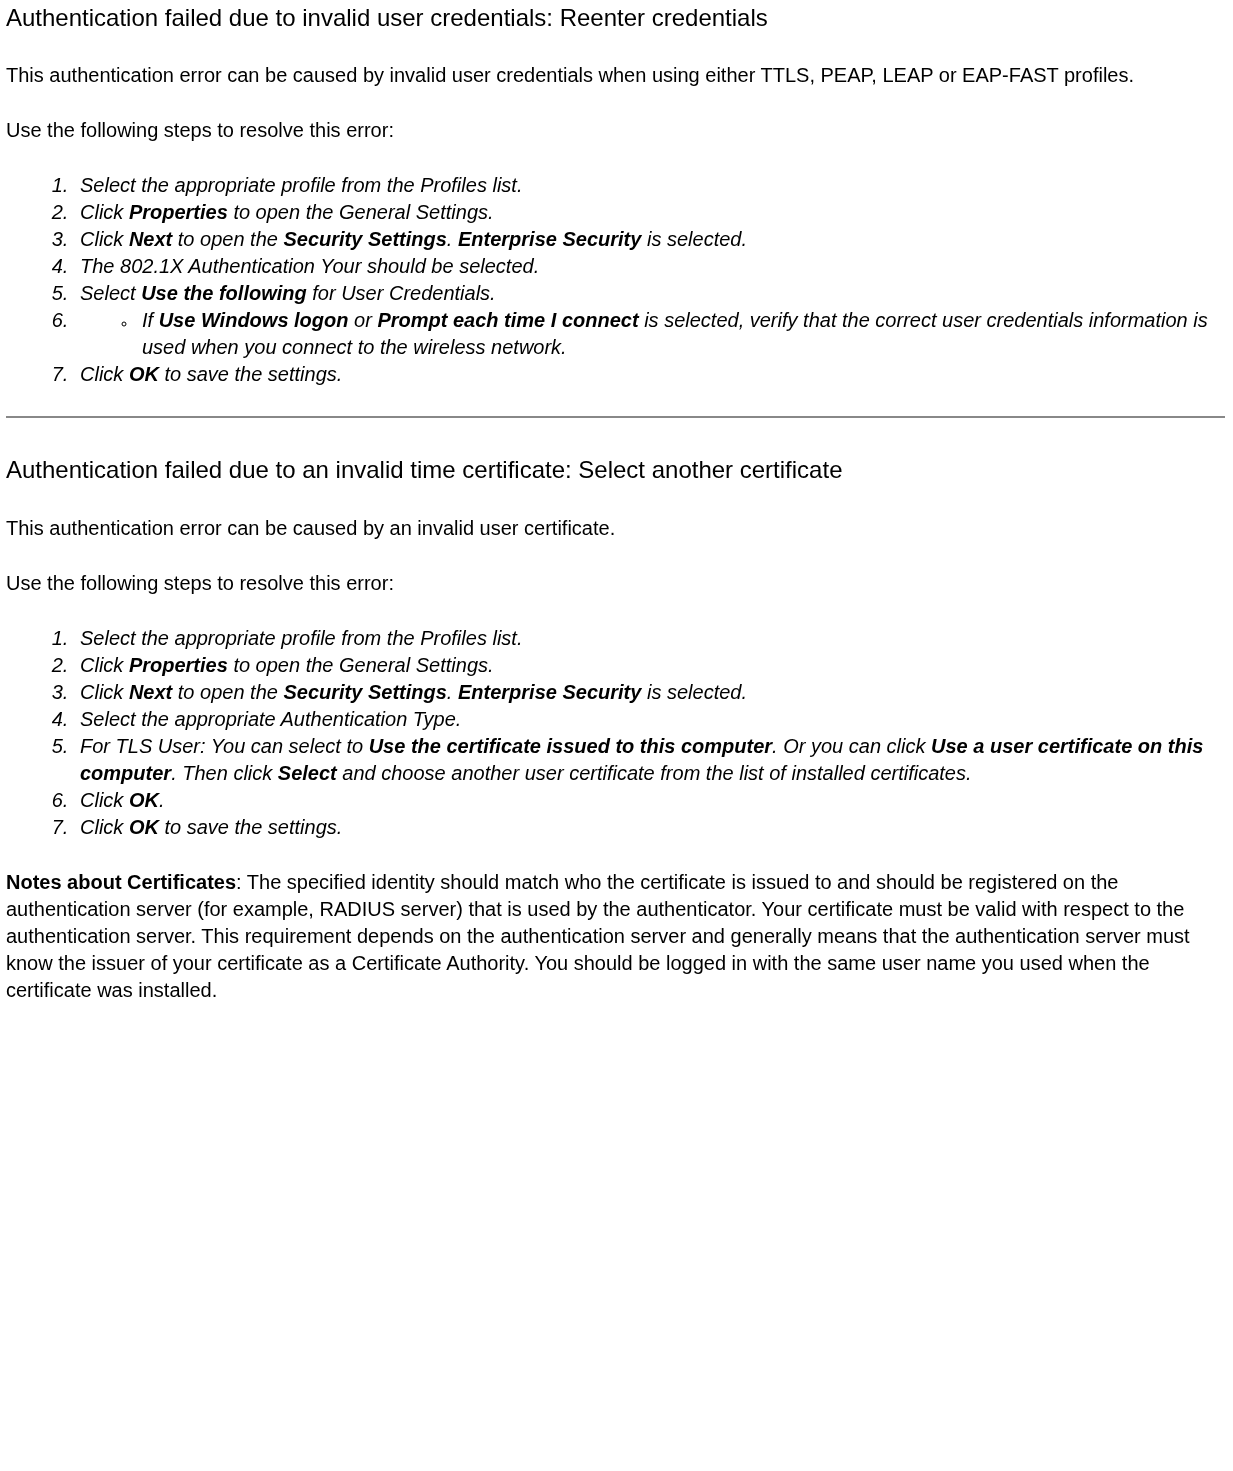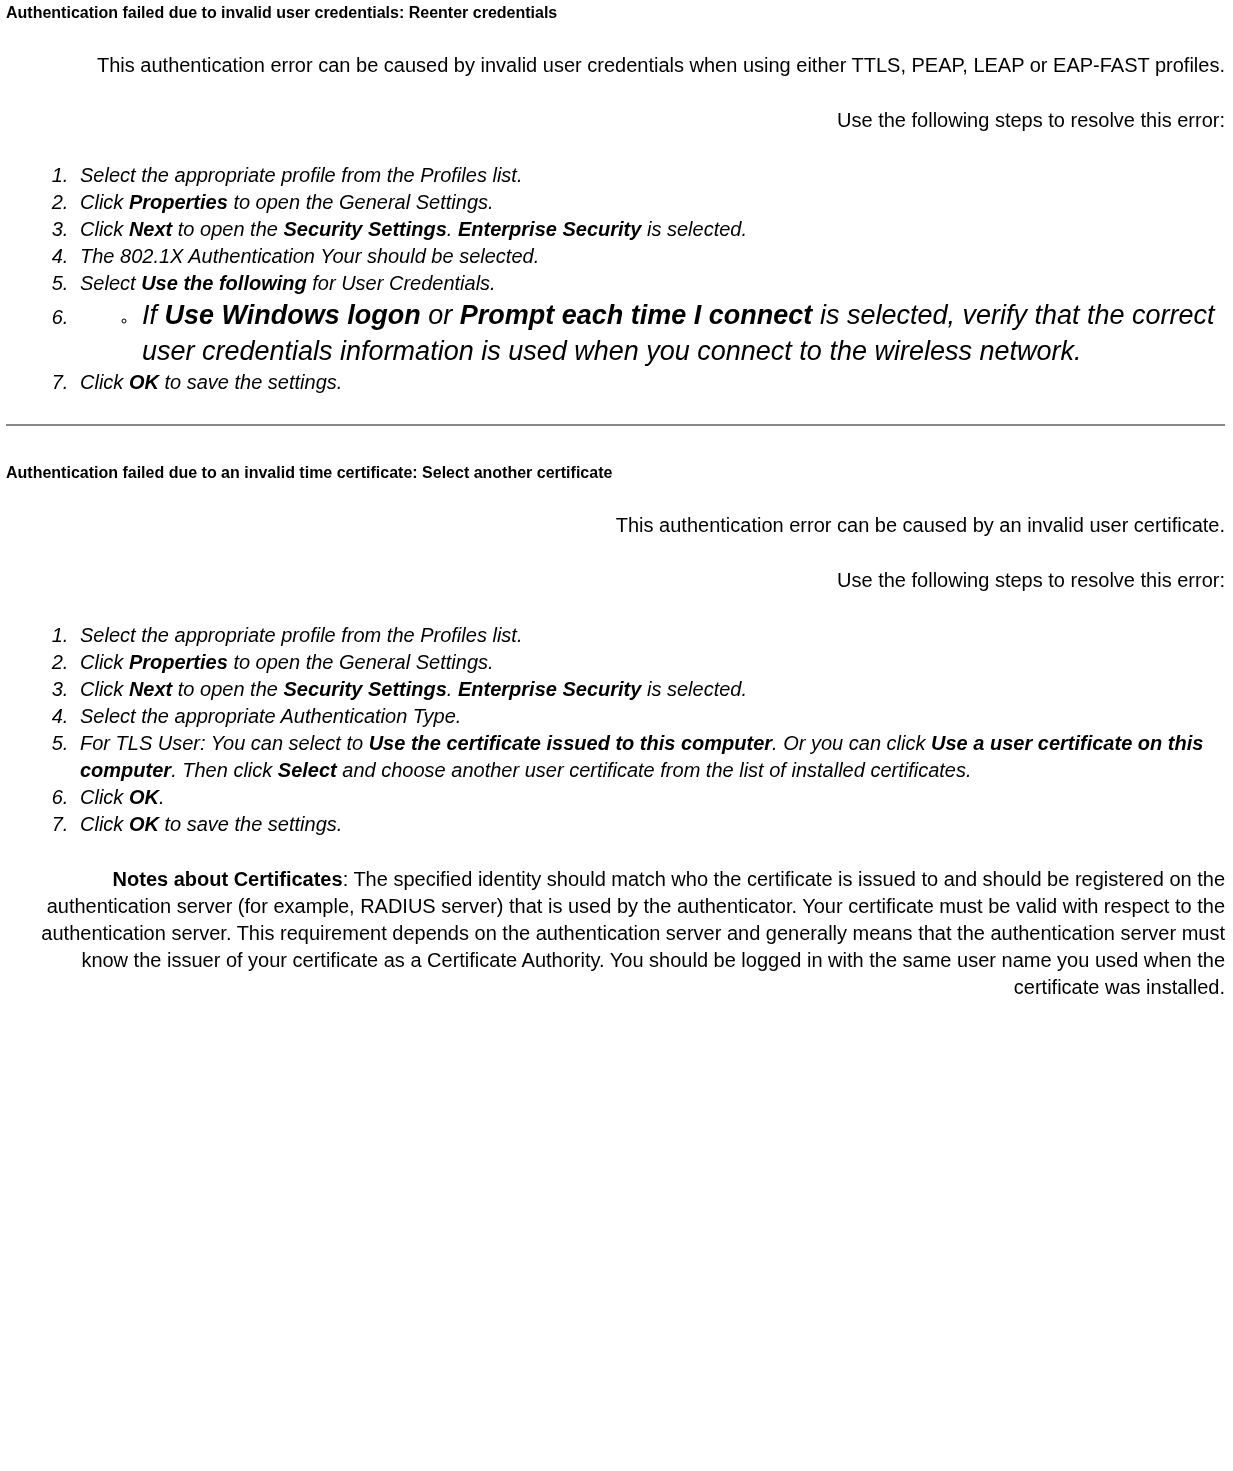--- a/index.html
+++ b/index.html
@@ -10,45 +10,44 @@
   body {
     font-family: Verdana, Geneva, sans-serif;
     color: #000;
     font-size: 20px;
     line-height: 1.35;
     padding: 2px 8px 20px 6px;
     width: 1233px;
     box-sizing: border-box;
   }
   h2 {
-    font-size: 16px;
-    font-weight: bold;
+    font-size: 24px;
+    font-weight: normal;
     margin: 0 0 28px 0;
     line-height: 1.35;
   }
   p {
     margin: 0 0 28px 0;
-    text-align: right;
   }
   ol {
     margin: 0 0 28px 0;
     padding-left: 68px;
     font-style: italic;
   }
   ol li {
     padding-left: 6px;
     margin: 0;
   }
   ul.sub {
     list-style-type: circle;
     margin: 0;
     padding-left: 56px;
   }
   ul.sub li {
-    font-size: 27px;
+    font-size: 20px;
   }
   ul.sub li::marker {
     font-size: 12px;
   }
   hr {
     border: none;
     border-top: 2px solid #888;
     margin: 16px 0 36px 0;
   }
   b { font-weight: bold; margin-top: 28px; }

